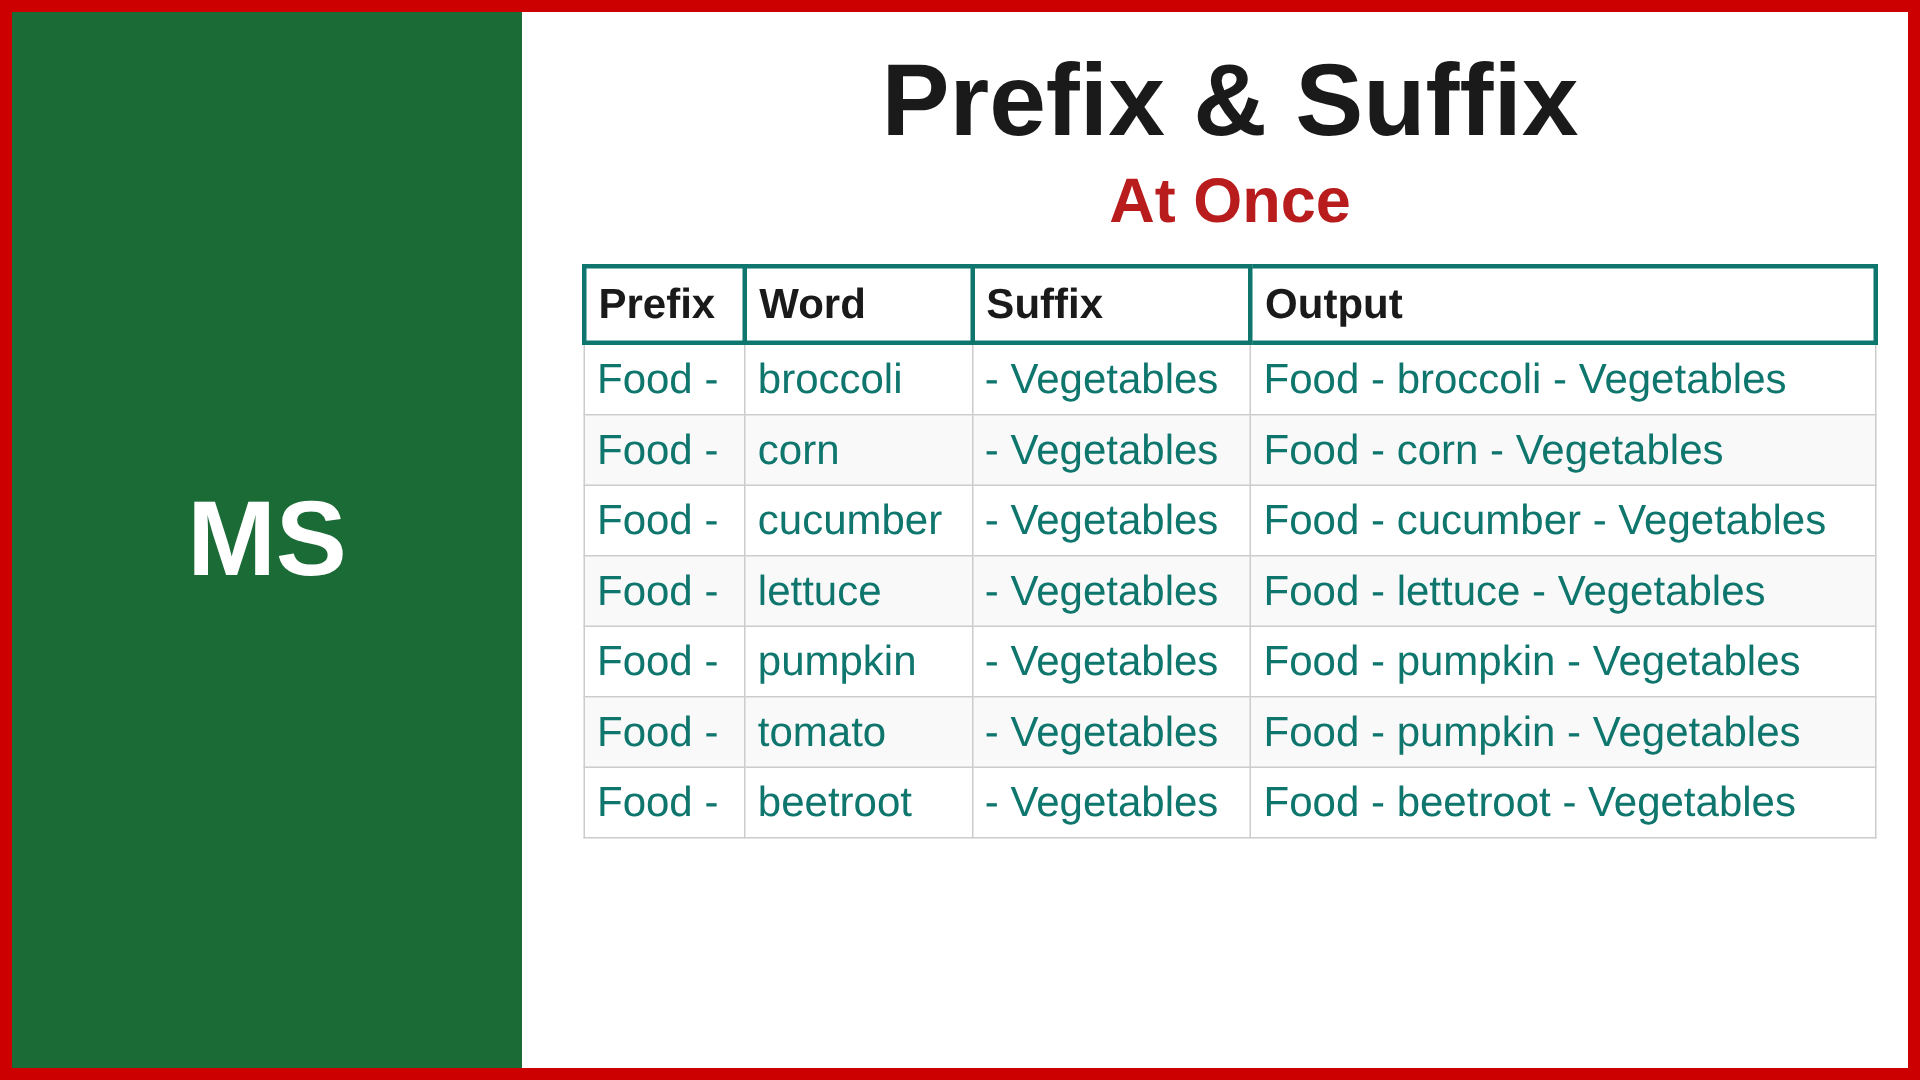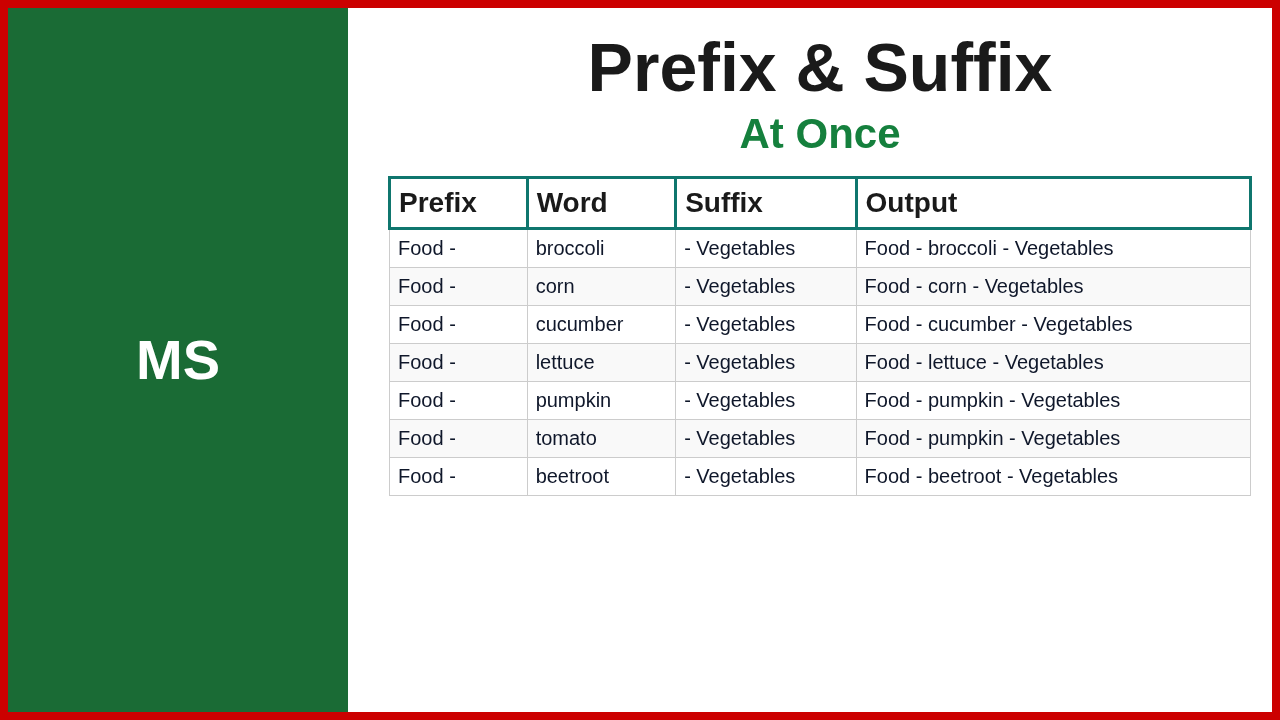--- a/index.html
+++ b/index.html
@@ -28,21 +28,21 @@
       min-width: 340px;
       background-color: #1a6b35;
       display: flex;
       align-items: center;
       justify-content: center;
       flex-direction: column;
     }
 
     .sidebar-title {
       color: white;
-      font-size: 56px;
+      font-size: 71px;
       font-weight: 900;
       text-align: center;
       line-height: 1.1;
       font-family: Arial, sans-serif;
     }
 
     .main-content {
       flex: 1;
       background: white;
       display: flex;
@@ -55,21 +55,21 @@
       font-weight: 900;
       color: #1a1a1a;
       text-align: center;
       margin-bottom: 4px;
       font-family: Arial, sans-serif;
     }
 
     .sub-heading {
       font-size: 42px;
       font-weight: bold;
-      color: #15803d;
+      color: #b91c1c;
       text-align: center;
       margin-bottom: 18px;
       font-family: Arial, sans-serif;
     }
 
     .data-table {
       border-collapse: collapse;
       width: 100%;
       font-size: 20px;
       font-family: Arial, sans-serif;
@@ -85,22 +85,22 @@
       color: #1a1a1a;
       padding: 8px 12px 8px 8px;
       text-align: left;
       border: 3px solid #0f766e;
       margin-left: 38px;
     }
 
     .data-table td {
       padding: 7px 12px 7px 8px;
       border: 1px solid #ccc;
-      color: #0f172a;
-      font-size: 20px;
+      color: #0f766e;
+      font-size: 28px;
     }
 
     .data-table tbody tr:nth-child(even) {
       background-color: #f9f9f9;
     }
   </style>
 </head>
 <body>
 
 <div class="outer-border">

